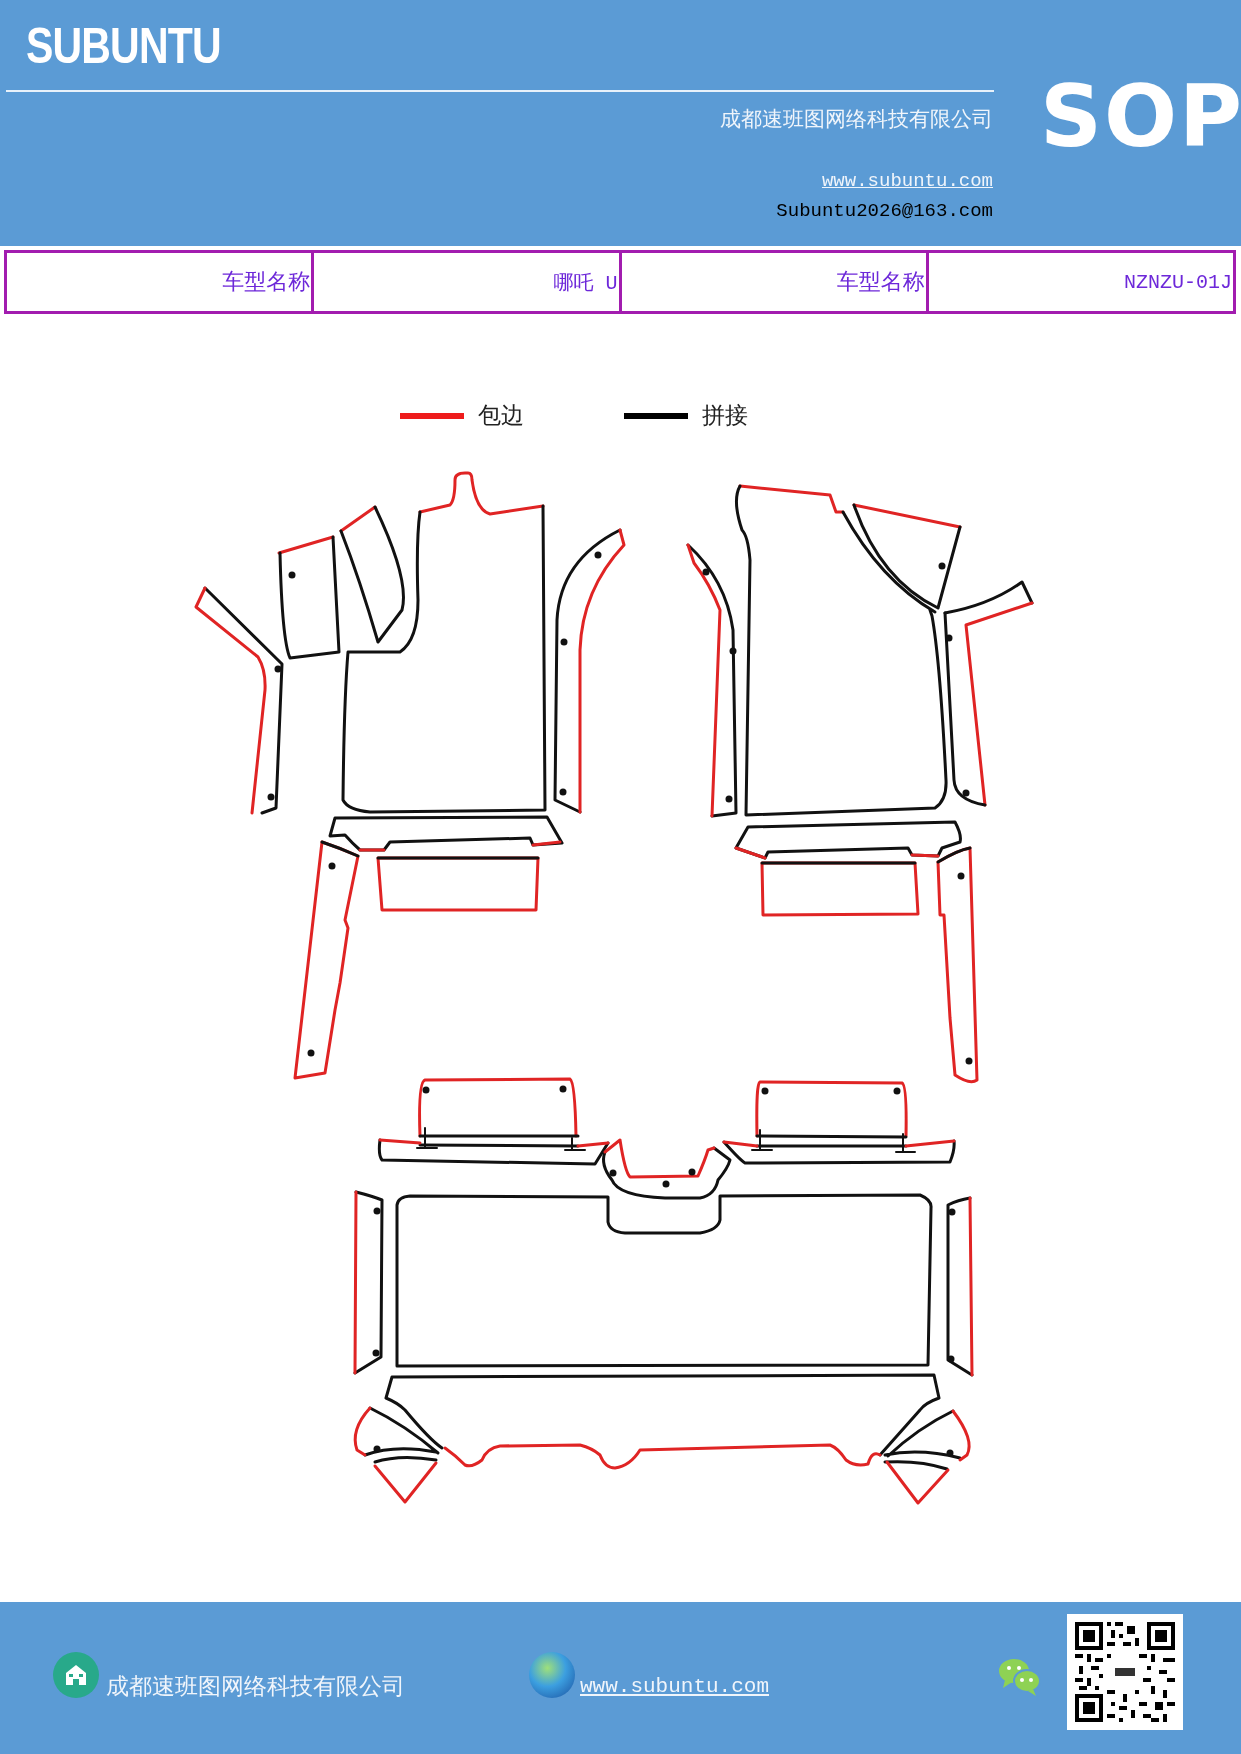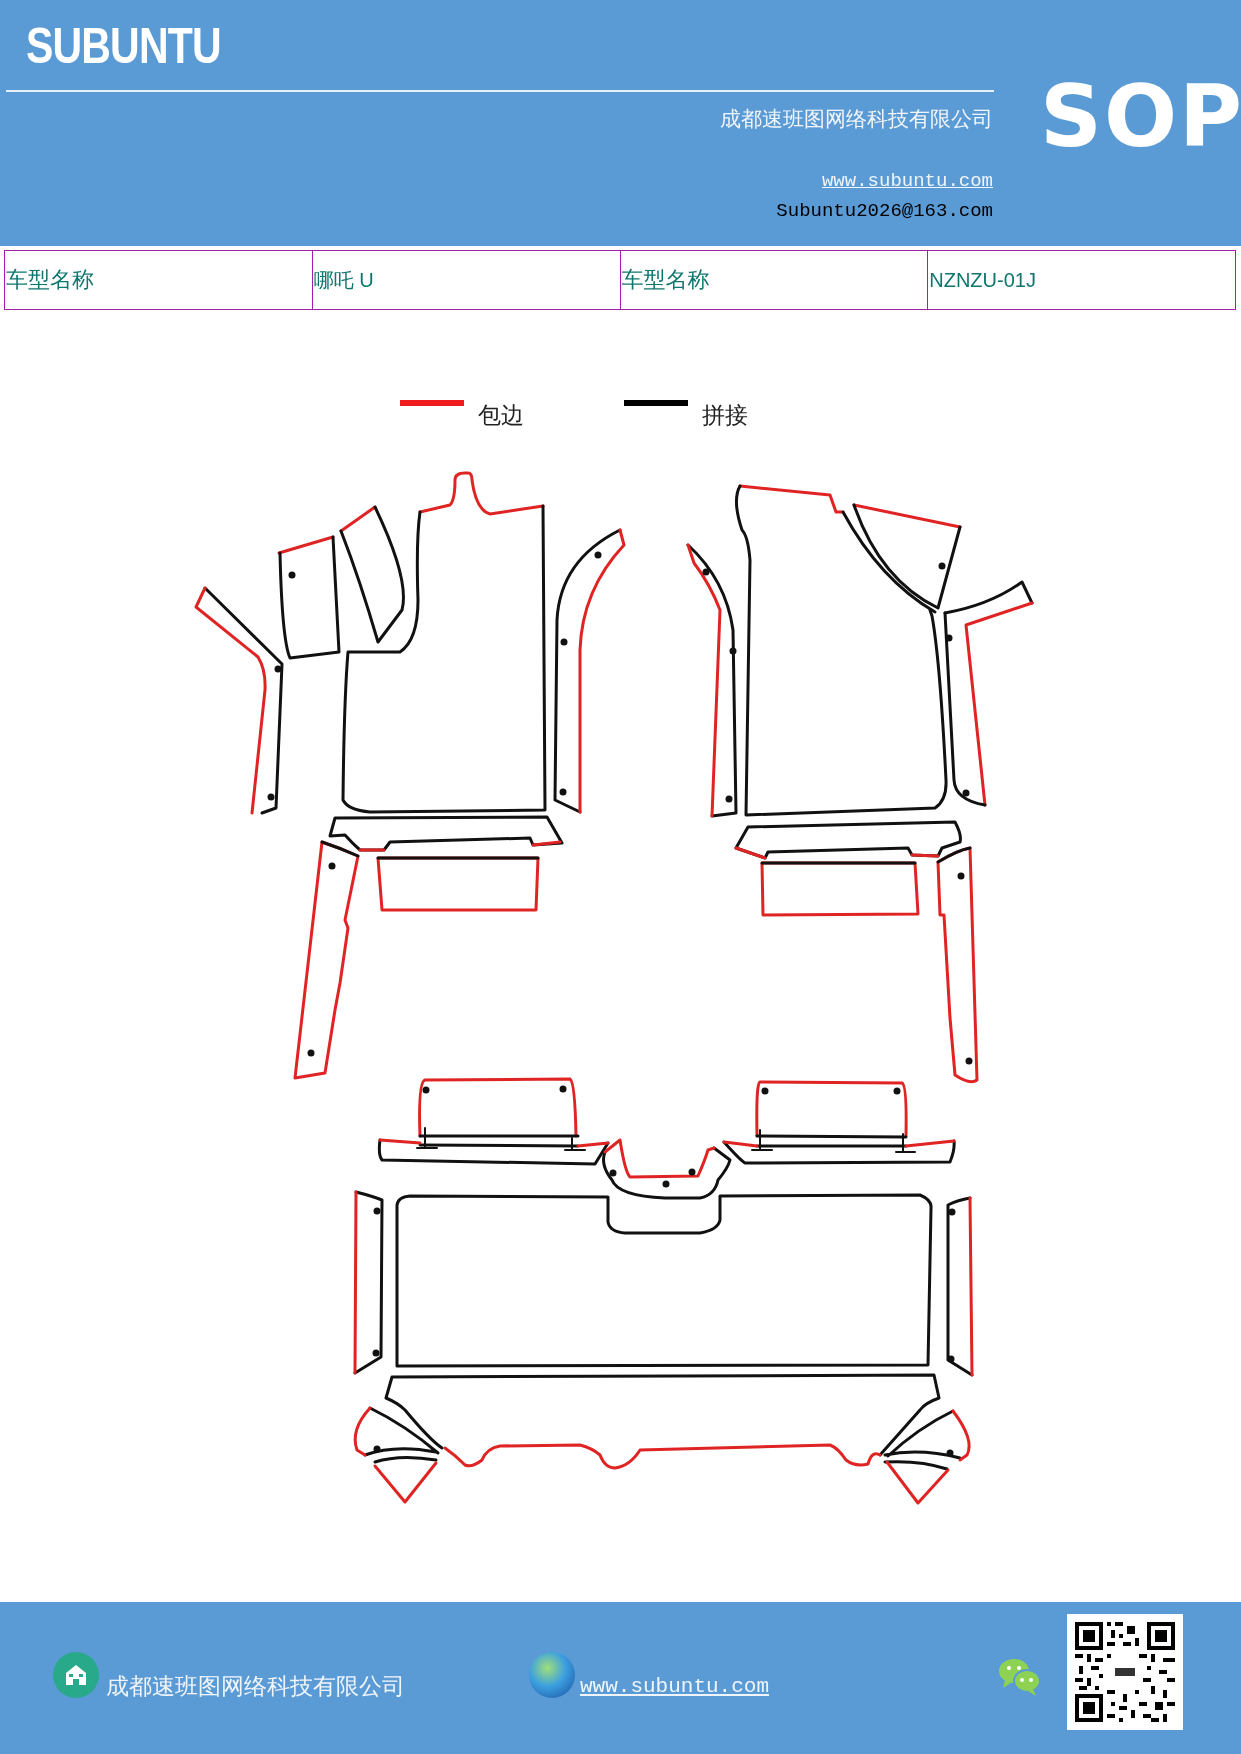--- a/index.html
+++ b/index.html
@@ -8,26 +8,26 @@
   .header { position: absolute; left: 0; top: 0; width: 1241px; height: 246px; background: #5b9bd5; }
   .brand { position: absolute; left: 26px; top: 16px; color: #fff; font-family: "Liberation Sans", sans-serif; font-weight: 700; font-size: 50px; letter-spacing: -1px; transform: scaleX(0.82); transform-origin: left top; line-height: 60px; }
   .header-rule { position: absolute; left: 6px; top: 90px; width: 988px; height: 2px; background: #e8f1fa; }
   .doc-title { position: absolute; left: 30px; top: 145px; color: #fff; font-family: "DejaVu Serif", serif; font-size: 37px; line-height: 50px; letter-spacing: 1px; }
   .company { position: absolute; right: 248px; top: 104px; color: #f0f5fb; font-family: "DejaVu Serif", serif; font-size: 21px; line-height: 30px; }
   .site { position: absolute; right: 248px; top: 168px; color: #f0f5fb; font-family: "Liberation Mono", monospace; font-size: 19px; line-height: 26px; text-decoration: underline; }
   .email { position: absolute; right: 248px; top: 198px; color: #000000; font-family: "Liberation Mono", monospace; font-size: 19px; line-height: 26px; }
   .sop { position: absolute; left: 1040px; top: 66px; color: #fff; font-family: "DejaVu Sans", sans-serif; font-weight: 700; font-size: 86px; line-height: 100px; letter-spacing: 2px; }
 
   .info-table { position: absolute; left: 4px; top: 250px; width: 1232px; border-collapse: collapse; }
-  .info-table td { border: 1px solid #a21caf; height: 56px; text-align: left; vertical-align: middle; font-size: 21px; color: #0f766e; width: 25%; }
+  .info-table td { border: 3px solid #a21caf; height: 56px; text-align: right; vertical-align: middle; font-size: 21px; color: #6d28d9; width: 25%; }
   .info-table td.lbl { font-family: "DejaVu Serif", serif; font-size: 22px; }
-  .info-table td.val { font-family: Liberation Sans, sans-serif; font-size: 20px; }
+  .info-table td.val { font-family: Liberation Mono, monospace; font-size: 20px; }
 
   .legend { position: absolute; left: 400px; top: 400px; width: 400px; height: 40px; }
-  .legend-item { position: absolute; top: 0; display: flex; align-items: flex-start; }
+  .legend-item { position: absolute; top: 0; display: flex; align-items: center; }
   .legend-swatch { width: 64px; height: 6px; margin-right: 14px; }
   .legend-label { font-family: "DejaVu Serif", serif; font-size: 23px; color: #222; }
 
   .diagram { position: absolute; left: 0; top: 450px; width: 1241px; height: 1080px; }
 
   .footer { position: absolute; left: 0; top: 1602px; width: 1241px; height: 152px; background: #5b9bd5; }
   .f-company-icon { position: absolute; left: 53px; top: 50px; width: 46px; height: 46px; border-radius: 50%; background: #28a98a; }
   .f-company { position: absolute; left: 106px; top: 68px; color: #f0f5fb; font-family: "DejaVu Serif", serif; font-size: 23px; line-height: 32px; }
   .f-globe-icon { position: absolute; left: 529px; top: 50px; width: 46px; height: 46px; border-radius: 50%; background: radial-gradient(circle at 40% 35%, #9fe07a 0%, #3c9fe0 45%, #1a4f9e 100%); }
   .f-site { position: absolute; left: 580px; top: 70px; color: #f0f5fb; font-family: "Liberation Mono", monospace; font-size: 21px; line-height: 30px; text-decoration: underline; padding-right: 16px; }

